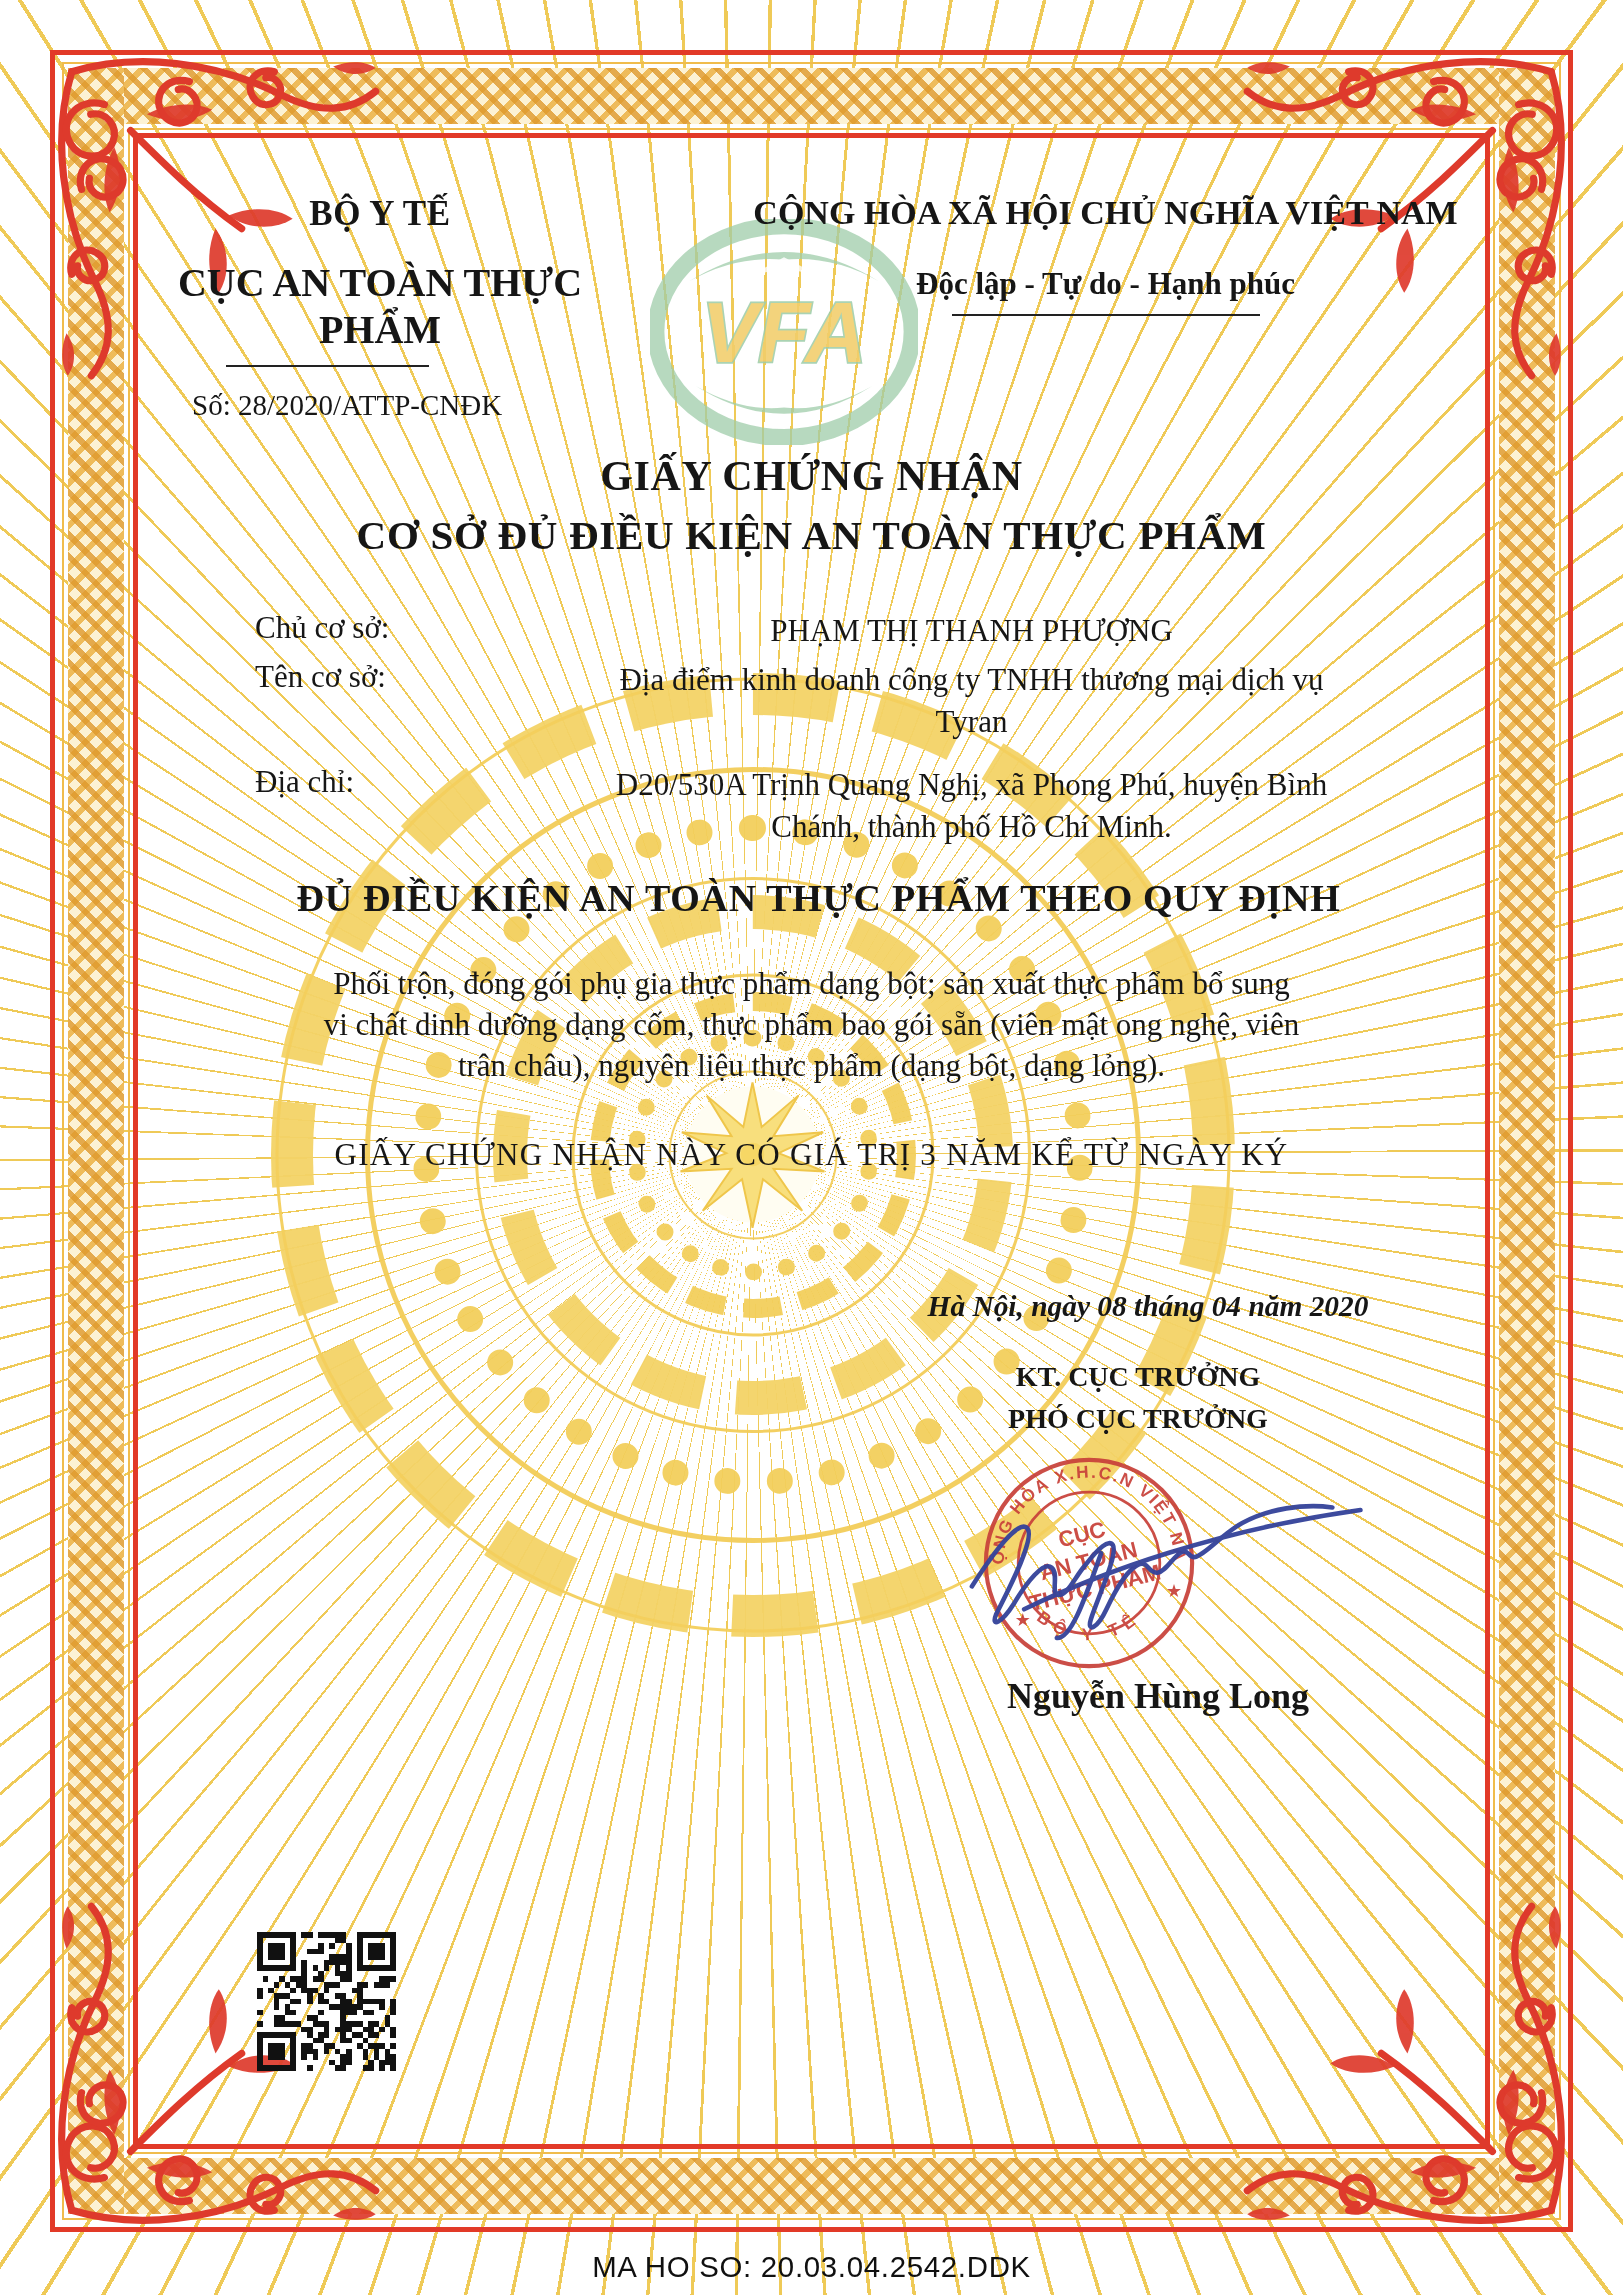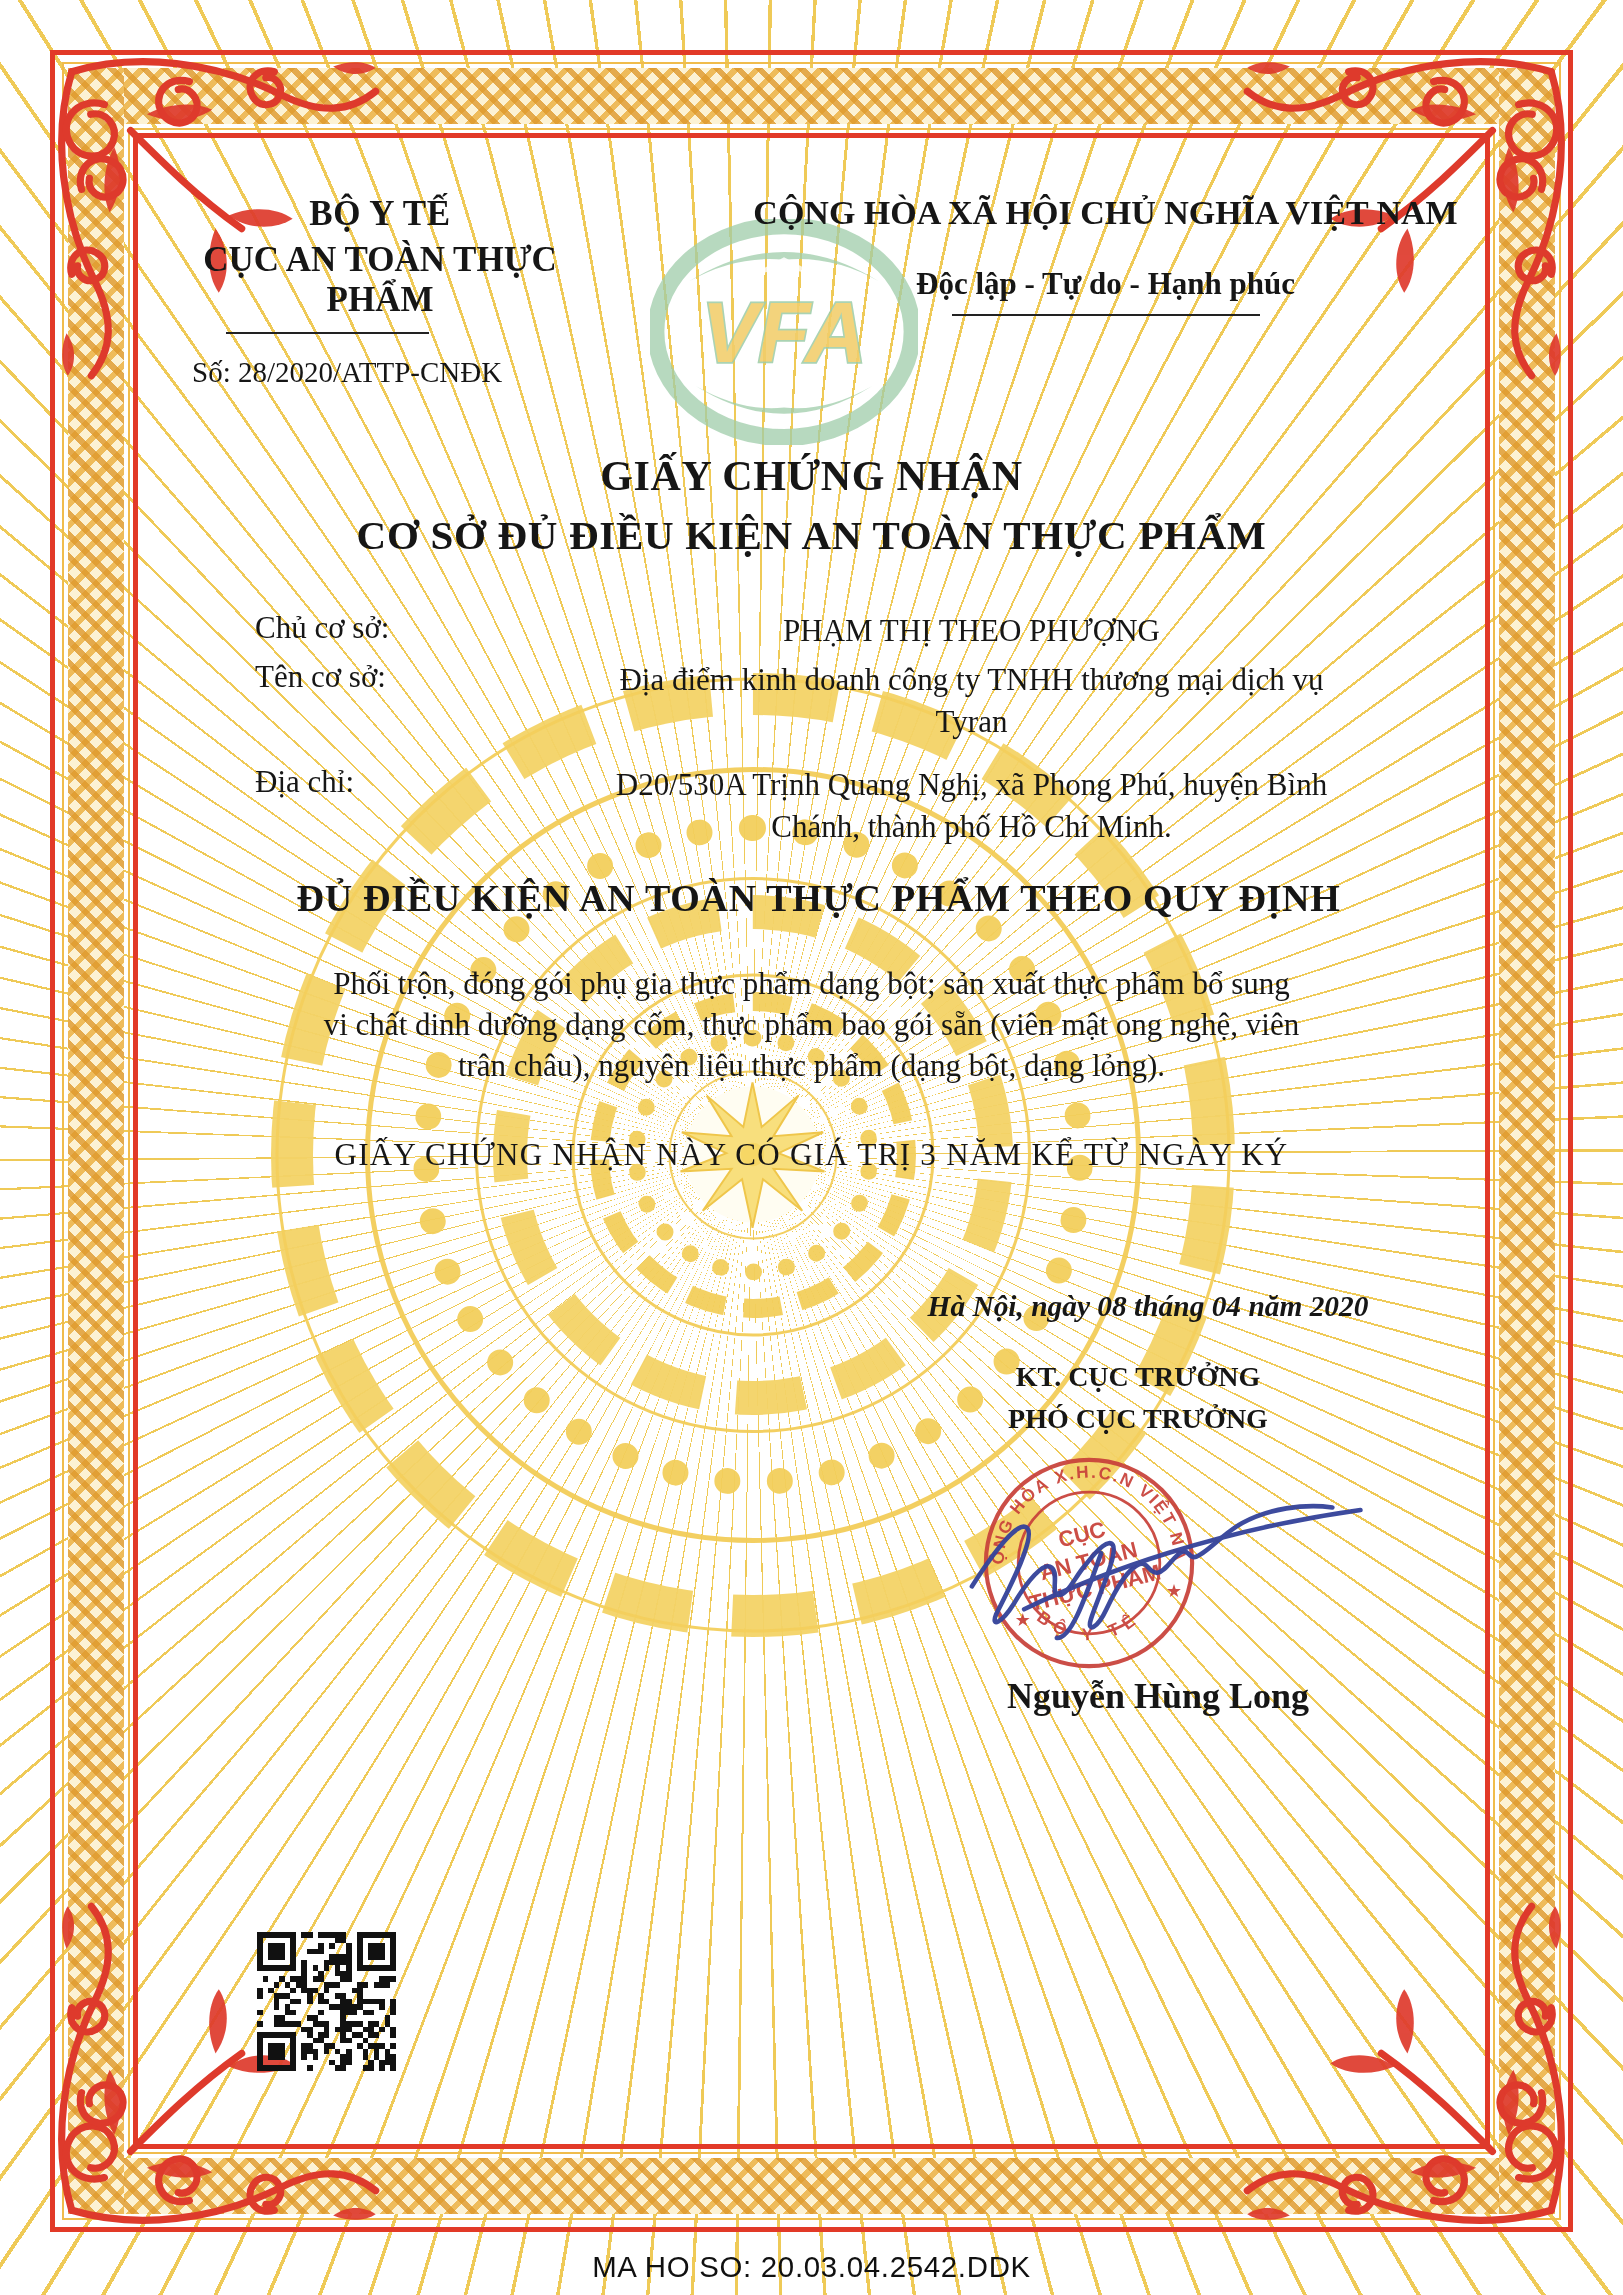--- a/index.html
+++ b/index.html
@@ -44,21 +44,21 @@
   .corner{position:absolute;width:366px;height:366px;}
   .c-tl{left:26px;top:26px;}
   .c-tr{right:26px;top:26px;transform:scaleX(-1);}
   .c-bl{left:26px;bottom:39px;transform:scaleY(-1);}
   .c-br{right:26px;bottom:39px;transform:scale(-1,-1);}
   
   .abs{position:absolute;}
   .ctr{text-align:center;}
   .issuer{left:151px;top:194px;width:458px;}
   .issuer .l1{font-size:35px;font-weight:bold;letter-spacing:0.7px;}
-  .issuer .l2{font-size:35px;font-weight:bold;margin-top:6px;letter-spacing:0;}
+  .issuer .l2{font-size:40px;font-weight:bold;margin-top:25px;letter-spacing:0;}
   .hrule{height:2px;background:#222;margin:11.8px auto 0;}
   .issuer .hrule{width:203px;margin-left:75px;}
   .issuer .num{font-size:29px;margin-top:22px;text-align:left;padding-left:41px;}
   .national{left:739px;top:194px;width:733px;}
   .national .l1{font-size:34px;font-weight:bold;}
   .national .l2{font-size:31px;font-weight:bold;margin-top:34px;}
   .national .hrule{width:308px;}
   .vfa{position:absolute;left:650px;top:219px;width:268px;height:226px;opacity:.88;}
   .title{left:137px;right:137px;top:452px;}
   .title .t1{font-size:42px;font-weight:bold;letter-spacing:0.7px;}
@@ -220,21 +220,21 @@
   </div>
 
   <div class="abs title ctr">
     <div class="t1">GIẤY CHỨNG NHẬN</div>
     <div class="t2">CƠ SỞ ĐỦ ĐIỀU KIỆN AN TOÀN THỰC PHẨM</div>
   </div>
 
   <div class="abs fields">
     <div class="frow">
       <div class="lab">Chủ cơ sở:</div>
-      <div class="val">PHẠM THỊ THEO PHƯỢNG</div>
+      <div class="val">PHẠM THỊ THANH PHƯỢNG</div>
     </div>
     <div class="frow frow2">
       <div class="lab">Tên cơ sở:</div>
       <div class="val">
         <div>Địa điểm kinh doanh công ty TNHH thương mại dịch vụ</div>
         <div>Tyran</div>
       </div>
     </div>
     <div class="frow frow3">
       <div class="lab">Địa chỉ:</div>

